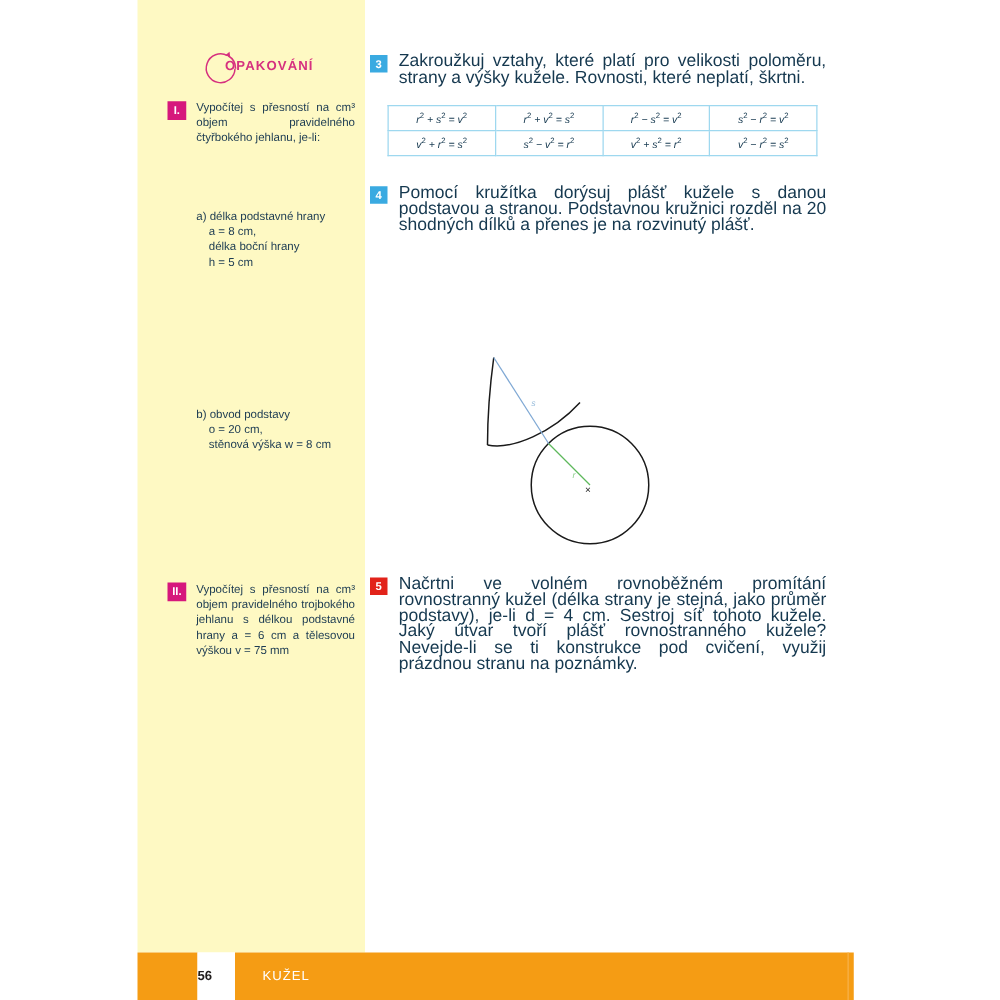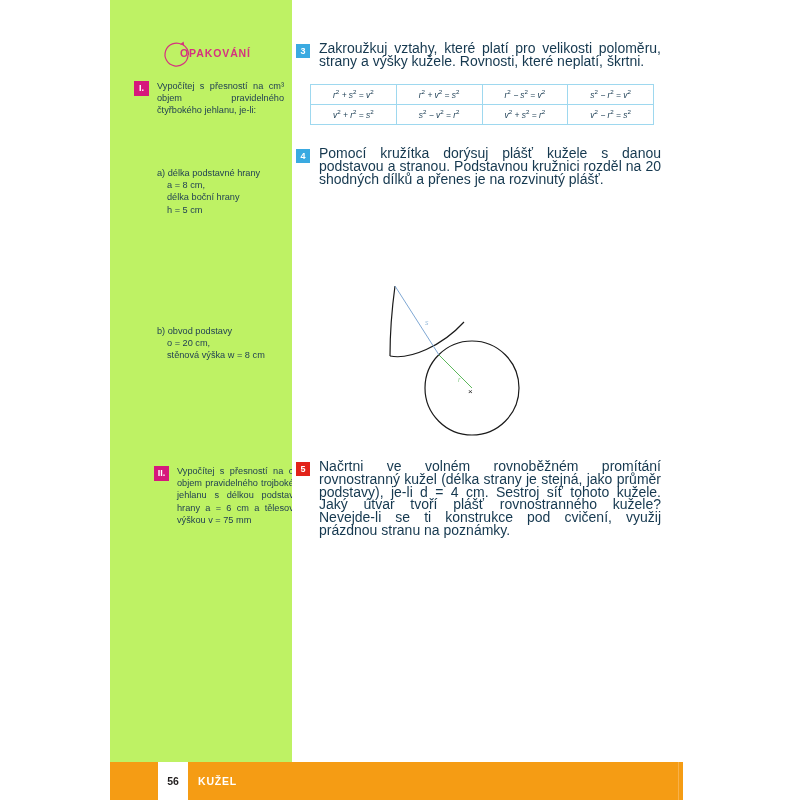--- a/index.html
+++ b/index.html
@@ -19,21 +19,21 @@
     background: #ffffff;
   }
 
   
   #sidebar {
     position: absolute;
     left: 110px;
     top: 0;
     width: 182px;
     height: 762px;
-    background: #bef264;
+    background: #fef9c3;
   }
 
   #logo {
     position: absolute;
     left: 48px;
     top: 38px;
     width: 104px;
     height: 34px;
   }
   #logo svg { position: absolute; left: 0; top: 0; }
@@ -163,32 +163,32 @@
     position: absolute;
     left: 48px; top: 0;
     width: 30px; height: 38px;
     background: #ffffff;
   }
   #page-no {
     position: absolute;
     left: 48px; top: 0;
     width: 30px; height: 38px;
     line-height: 38px;
-    text-align: center;
+    text-align: left;
     font-size: 10.5px;
     font-weight: bold;
     color: #221f1f;
   }
   #chapter {
     position: absolute;
-    left: 88px; top: 0;
+    left: 100px; top: 0;
     height: 24px;
     line-height: 38px;
     font-size: 10.5px;
-    font-weight: bold;
+    font-weight: normal;
     letter-spacing: 0.8px;
     color: #ffffff;
   }
   #foot-rule {
     position: absolute;
     left: 568px; top: 0;
     width: 1px; height: 38px;
     background: #f8b14a;
   }
 </style>
@@ -223,21 +223,21 @@
     </div>
 
     <div class="side-block" style="top:300px;">
       <div class="side-sub">
         <span>b) obvod podstavy</span>
         <span class="ind">o = 20 cm,</span>
         <span class="ind">stěnová výška w = 8 cm</span>
       </div>
     </div>
 
-    <div class="side-block" style="top:465px;margin-left:20px;">
+    <div class="side-block" style="top:465px;">
       <span class="badge-roman">II.</span>
       <div class="side-body">Vypočítej s přesností na cm³ objem pravidelného trojbokého jehlanu s délkou podstavné hrany a = 6 cm a tělesovou výškou v = 75 mm</div>
     </div>
 
   </div>
 
   <div id="main">
 
     <div class="ex" style="top:42px;">
       <span class="badge-num badge-blue">3</span>

